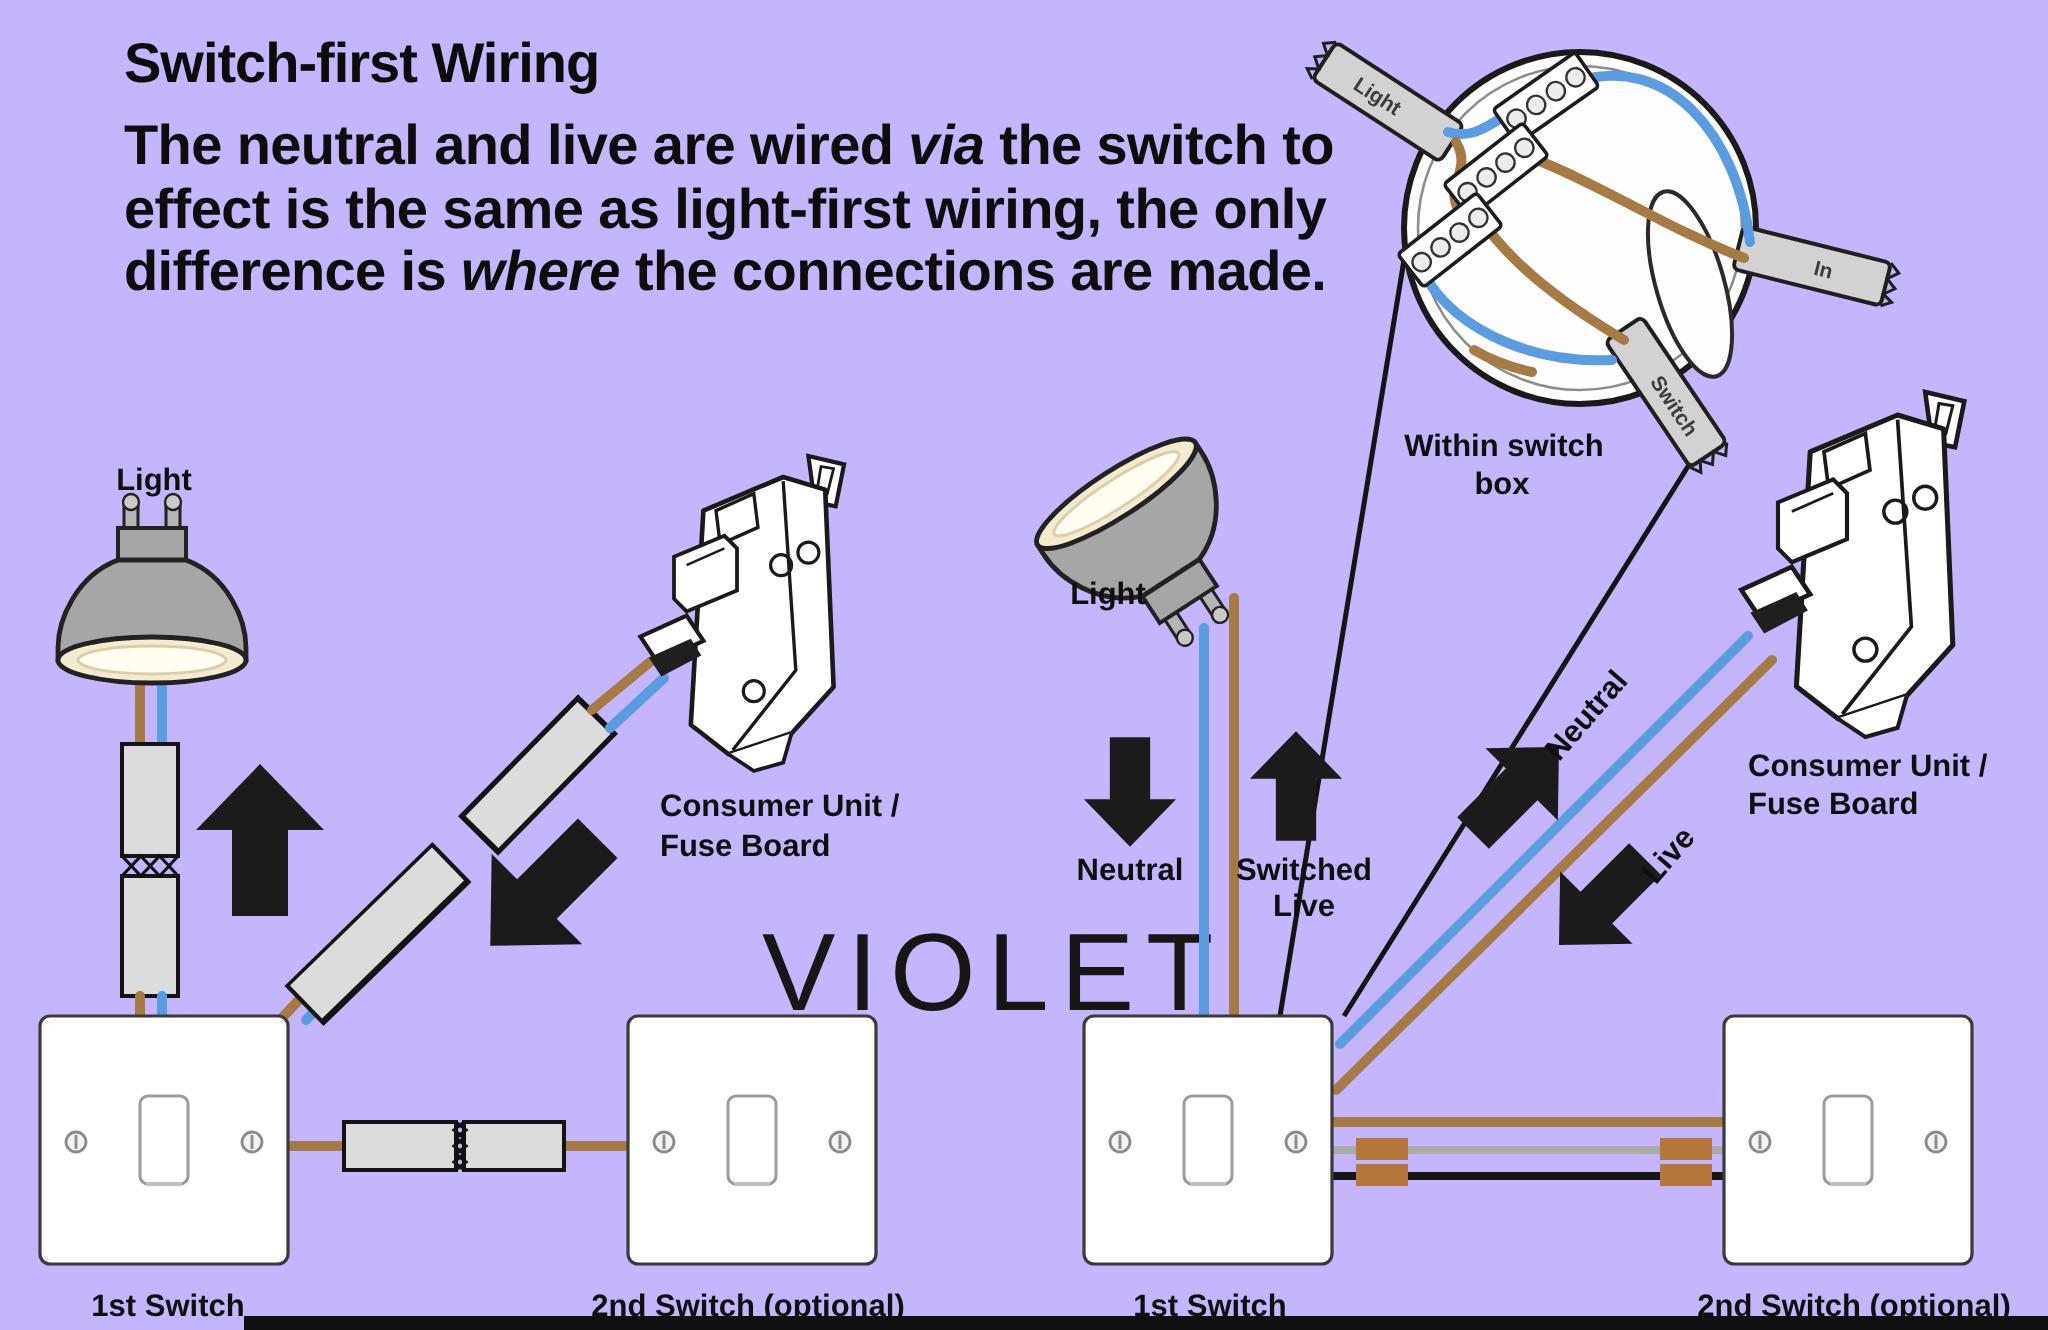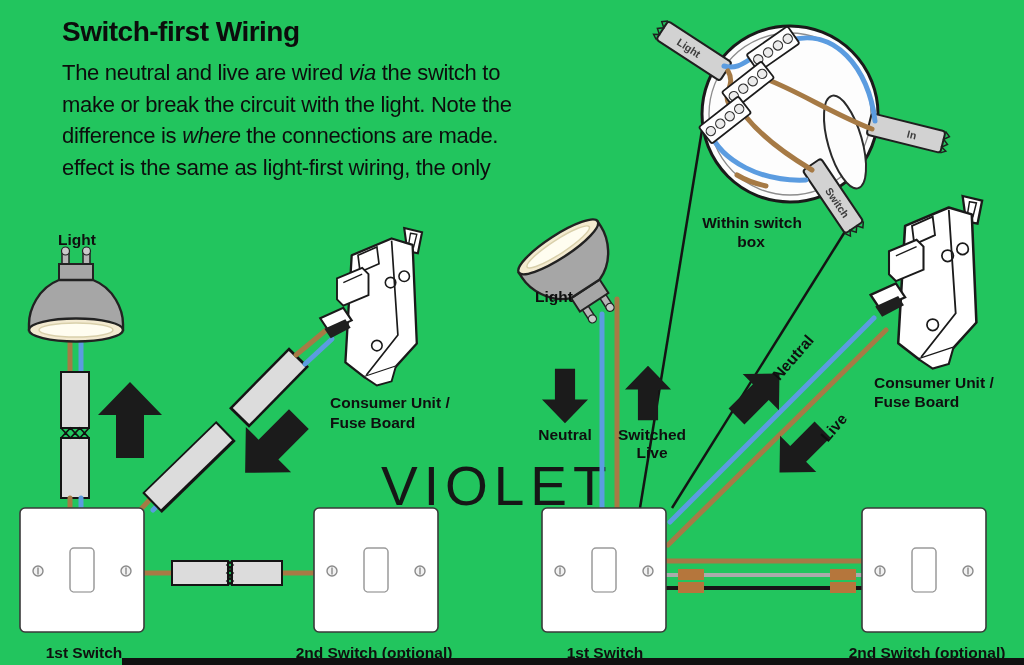--- a/index.html
+++ b/index.html
@@ -1,27 +1,27 @@
 <!DOCTYPE html>
 <html><head>
 <meta charset="utf-8">
 <style>
   html,body{margin:0;padding:0;background:#3b5e41;}
   .stage{
     position:relative;width:1024px;height:665px;overflow:hidden;
-    background:#22c55e;
+    background:#c4b5fd;
     font-family:"Liberation Sans",sans-serif;
   }
   .title{
     position:absolute;left:62px;top:16px;
     font-size:28px;font-weight:bold;color:#0c0c0c;letter-spacing:-0.5px;
   }
   .intro{
     position:absolute;left:62px;top:57px;color:#0d0d0d;
-    font-size:22px;font-weight:normal;line-height:31.5px;letter-spacing:-0.3px;
+    font-size:28px;font-weight:bold;line-height:31.5px;letter-spacing:-0.3px;
   }
   .intro .ln{white-space:nowrap;}
   .intro .it{font-style:italic;}
   svg{position:absolute;left:0;top:0;}
   .lbl{font-size:15.5px;font-weight:bold;fill:#0f0f0f;}
   .mid{text-anchor:middle;}
   .stub-lbl{font-size:10.5px;font-weight:bold;fill:#3c3c3c;text-anchor:middle;}
   .wm{font-size:55px;font-weight:normal;letter-spacing:6px;fill:#161616;}
   .wire-blue{stroke:#5b9ce0;stroke-width:5;fill:none;stroke-linecap:round;}
   .wire-brown{stroke:#a67a45;stroke-width:5;fill:none;stroke-linecap:round;}
@@ -32,23 +32,22 @@
 </style>
 </head>
 <body>
 
 <div class="stage">
 
   <div class="title">Switch-first Wiring</div>
 
   <div class="intro">
     <div class="ln"><span>The neutral and live are wired </span><span class="it">via</span><span> the switch to</span></div>
-    <div class="ln"><span>make or break the circuit with the light. Note the</span></div>
+    <div class="ln"><span>effect is the same as light-first wiring, the only</span></div>
     <div class="ln"><span>difference is </span><span class="it">where</span><span> the connections are made.</span></div>
-    <div class="ln"><span>effect is the same as light-first wiring, the only</span></div>
   </div>
 
   <svg width="1024" height="665" viewBox="0 0 1024 665">
     <defs>
       <path id="block-arrow" d="M0,-38 L32,-5 L14,-5 L14,38 L-14,38 L-14,-5 L-32,-5 Z"></path>
       <g id="gu10-bulb">
         <rect x="-14" y="-62" width="7" height="16" rx="2" fill="#b5b5b5" stroke="#222" stroke-width="1.5"></rect>
         <rect x="7" y="-62" width="7" height="16" rx="2" fill="#b5b5b5" stroke="#222" stroke-width="1.5"></rect>
         <circle cx="-10.5" cy="-61" r="4" fill="#c9c9c9" stroke="#222" stroke-width="1.2"></circle>
         <circle cx="10.5" cy="-61" r="4" fill="#c9c9c9" stroke="#222" stroke-width="1.2"></circle>

